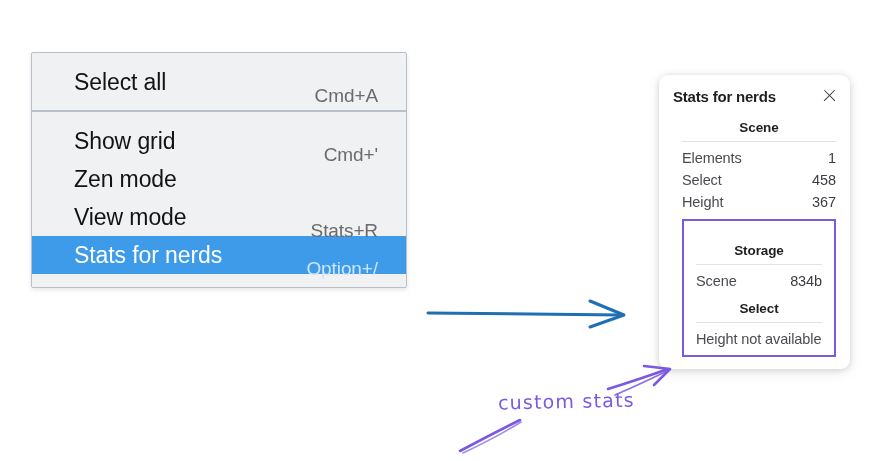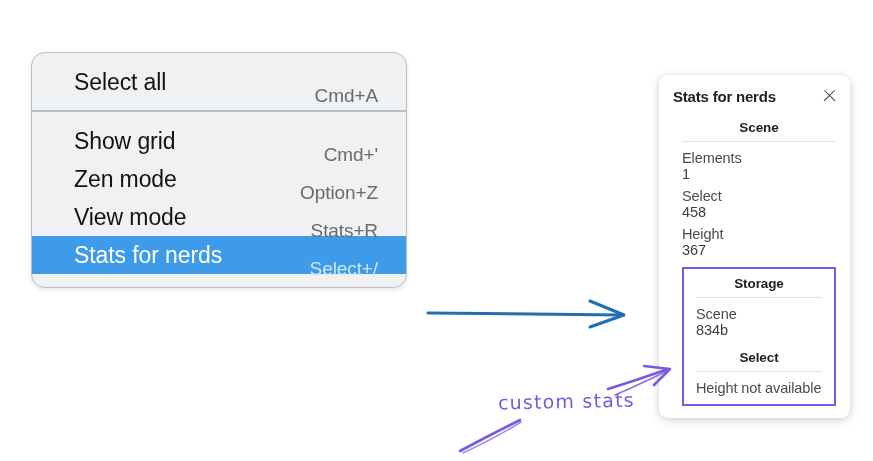--- a/index.html
+++ b/index.html
@@ -18,21 +18,21 @@
   }
 
   
   #context-menu {
     position: absolute;
     left: 31px;
     top: 52px;
     width: 376px;
     background: #eff1f3;
     border: 1px solid #b9c0c9;
-    border-radius: 14px;
+    border-radius: 2px;
     box-shadow: 0 2px 5px rgba(0,0,0,0.10);
     overflow: hidden;
     padding-top: 0;
   }
   .menu-group { padding: 6px 0 6px 0; }
   .menu-group.group-top { padding: 10px 0 9px 0; }
   .menu-group.group-bottom { padding: 10px 0 13px 0; }
   .menu-sep {
     height: 2px;
     background: #b9c0c9;
@@ -124,29 +124,28 @@
     margin: 0 0 5px 0;
   }
   .sp-row {
     display: flex;
     justify-content: space-between;
     align-items: baseline;
     font-size: 14.5px;
     color: #4a4a50;
     padding: 3px 0;
     letter-spacing: -0.1px;
-    flex-direction: column;
   }
   .sp-row .sp-val { color: #3c3c42; }
 
   
   #custom-stats-block {
     border: 2px solid #7b58e0;
     margin: 6px 0 0 0;
-    padding: 5px 12px 6px 12px;
+    padding: 20px 12px 6px 12px;
   }
   #custom-stats-block .sp-section-title { padding-top: 2px; }
   .sp-fullrow {
     font-size: 14.5px;
     color: #4a4a50;
     padding: 3px 0 2px 0;
     letter-spacing: -0.1px;
     white-space: nowrap;
   }
 
@@ -183,29 +182,28 @@
 
   <div class="menu-sep"></div>
 
   <div class="menu-group group-bottom">
     <div class="menu-item">
       <span class="mi-label">Show grid</span>
       <span class="mi-shortcut">Cmd+'</span>
     </div>
     <div class="menu-item">
       <span class="mi-label">Zen mode</span>
-      <span class="mi-shortcut">Option+Z</span>
     </div>
     <div class="menu-item">
       <span class="mi-label">View mode</span>
       <span class="mi-shortcut">Stats+R</span>
     </div>
     <div class="menu-item selected">
       <span class="mi-label">Stats for nerds</span>
-      <span class="mi-shortcut">Select+/</span>
+      <span class="mi-shortcut">Option+/</span>
     </div>
   </div>
 
 </div>
 
 <div id="stats-panel">
 
   <div class="sp-header">
     <span class="sp-title">Stats for nerds</span>
     <span class="sp-close"></span>

